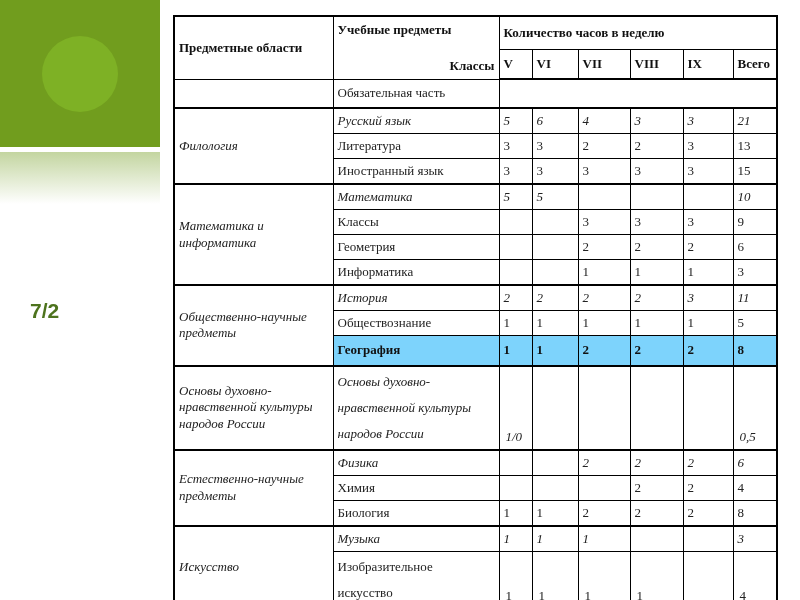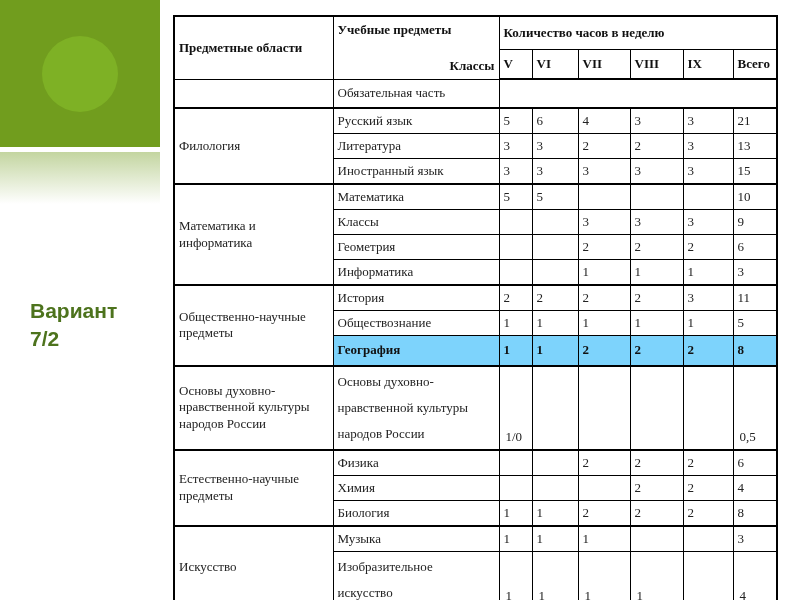--- a/index.html
+++ b/index.html
@@ -43,36 +43,35 @@
   .italic { color:#333; }
 
   .area-cell {
     font-weight:bold; text-align:center; font-size:13.5px; color:#111;
     line-height:1.25; padding:2px 3px;
   }
   .subject-cell { font-size:12.5px; height:20px; }
   .num-cell { text-align:center; }
 
   tr.body-row { height:24px; }
-  tr.sec-start td { border-top-width:2px; }
+  tr.sec-start td { border-top-width:2px;font-style:italic; }
   tr.hl td { background:#7dd3fc; font-weight:bold; color:#111; }
   tr.hl { height:30px; }
   tr.tall .subject-cell { line-height:26px; vertical-align:top; }
   tr.tall .num-cell { vertical-align:bottom; padding-bottom:4px;padding-left:6px; }
 </style>
 </head>
 <body>
 
 <div class="green-rect">
   <div class="green-circle"></div>
 </div>
 <div class="gradient-strip"></div>
 
 <div class="variant">
-  <div>Вариант</div>
   <div>7/2</div>
 </div>
 
 <table class="curr">
   <colgroup>
     <col style="width:159px">
       <col style="width:166px">
     <col style="width:33px">
       <col style="width:46px">
       <col style="width:52px">

